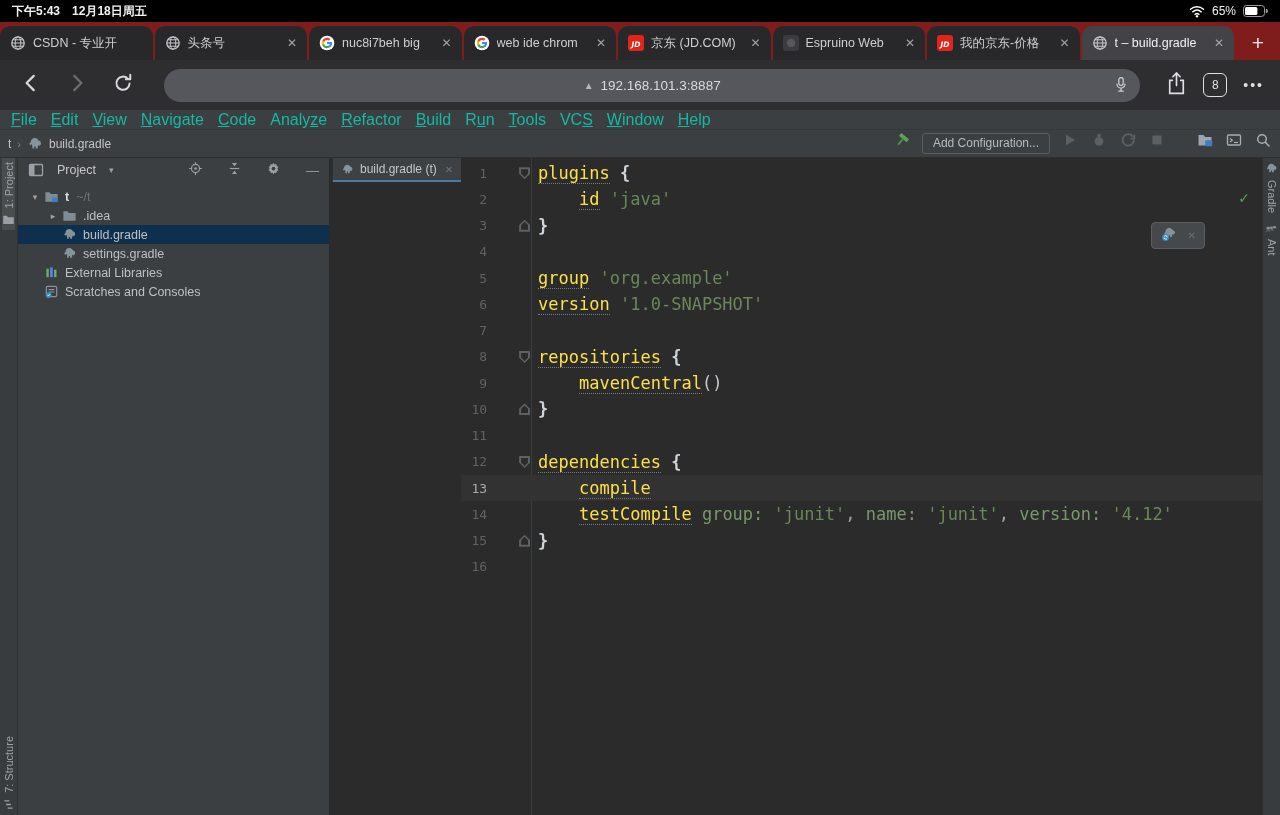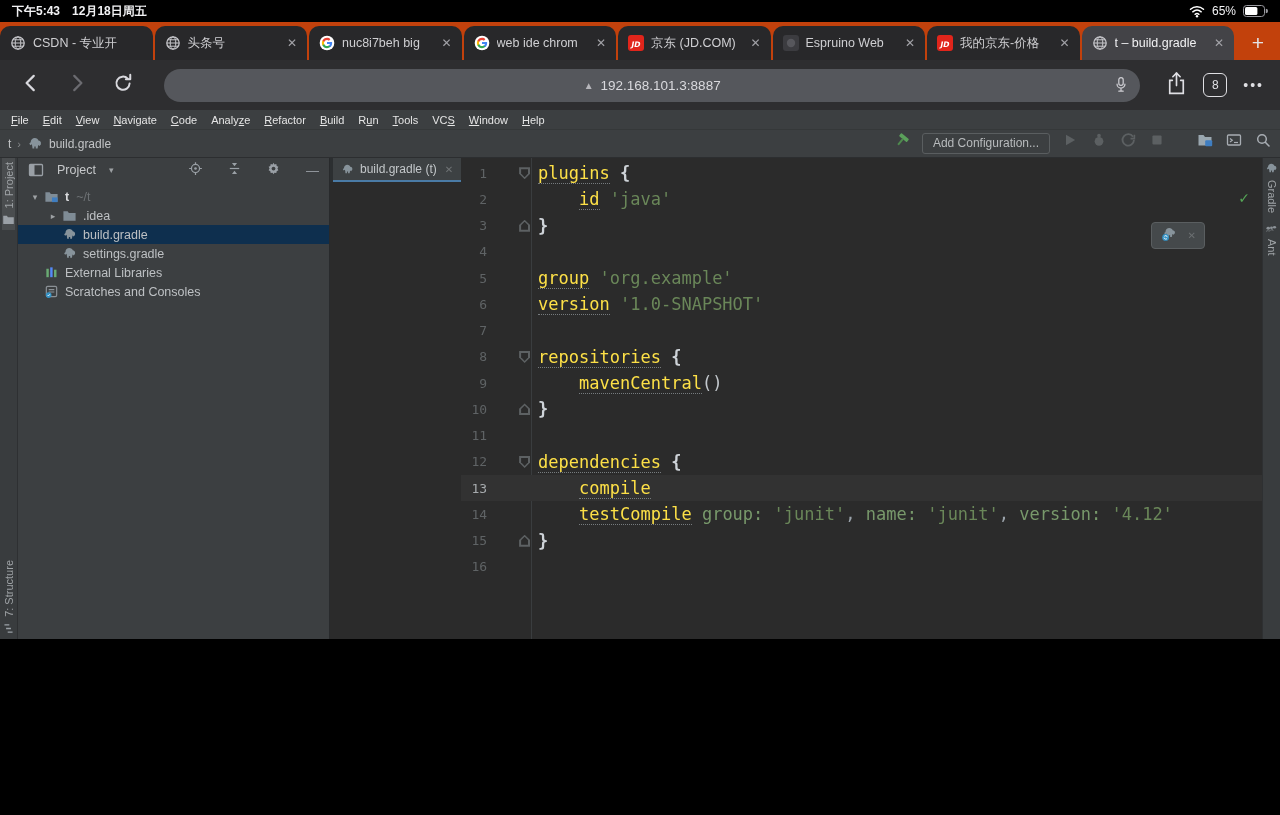--- a/index.html
+++ b/index.html
@@ -1,28 +1,28 @@
 <!DOCTYPE html>
 <html style="--accent: #4a7ba6; --string-green: #6a8759; --selection-blue: #0e2f4e; --check-green: #55a557; --current-line: #323232;"><head>
 <meta charset="utf-8">
 <style>
   * { margin:0; padding:0; box-sizing:border-box; }
   html,body { width:1280px; height:815px; overflow:hidden; background:#000;
     font-family:"Liberation Sans","DejaVu Sans",sans-serif; }
-  .screen { width:1280px; height:639px; display:flex; flex-direction:column; position:relative; }
+  .screen { width:1280px; height:815px; display:flex; flex-direction:column; position:relative; }
 
   
   .statusbar { height:22px; background:#000; color:#f2f2f4; display:flex; align-items:center;
     justify-content:space-between; padding:0 12px; font-size:12px; font-weight:bold; flex:none; }
   .statusbar .left { display:flex; gap:12px; }
   .statusbar .right { display:flex; align-items:center; gap:7px; font-weight:normal; }
   .statusbar svg { display:block; }
 
   
-  .tabstrip { height:38px; background:#c2410c; display:flex; align-items:flex-end; flex:none; }
+  .tabstrip { height:38px; background:#7f1d1d; display:flex; align-items:flex-end; flex:none; }
   .tabsrow { display:flex; align-items:flex-end; flex:1; min-width:0; height:100%; }
   .btab { height:34px; flex:1 1 0; min-width:0; background:#28282a; border-radius:10px 10px 0 0;
     margin-right:2px; display:flex; align-items:center; padding:0 10px; gap:7px; color:#cfcfd2;
     font-size:12.5px; cursor:default; }
   .btab.active { background:#434347; color:#f1f1f3; }
   .btab .fav { width:16px; height:16px; flex:none; }
   .btab .fav svg { width:16px; height:16px; display:block; }
   .btab-title { overflow:hidden; white-space:nowrap; flex:1; min-width:0; }
   .btab-close { color:#a3a3a8; font-size:12px; flex:none; }
   .newtab { width:44px; height:34px; display:flex; align-items:center; justify-content:center;
@@ -40,21 +40,21 @@
   .urlpill .mic { position:absolute; right:12px; top:6px; }
   .urlpill .mic svg { width:14px; height:20px; }
   .share svg { width:21px; height:25px; }
   .tabcount { width:24px; height:24px; border:1.6px solid #e0e0e4; border-radius:6px; color:#e0e0e4;
     font-size:12px; display:flex; align-items:center; justify-content:center; }
   .dots { color:#e0e0e4; font-size:14px; letter-spacing:2px; }
 
   
   .menubar { height:20px; background:#3c3f41; display:flex; align-items:center; padding-left:4px;
     flex:none; border-bottom:1px solid #353839; }
-  .menu-item { color:#e5e5e5; font-size:11px; padding:0 7px; white-space:nowrap; }
+  .menu-item { color:#14b8a6; font-size:16px; padding:0 7px; white-space:nowrap; }
   .menu-item .mn { text-decoration:underline; }
 
   .navbar { height:28px; background:#3c3f41; display:flex; align-items:center; padding:0 8px;
     flex:none; border-bottom:1px solid #2c2e30; }
   .crumbs { display:flex; align-items:center; gap:6px; color:#c2c4c6; font-size:12px; }
   .crumb-sep { color:#85888a; font-size:11px; }
   .icon16 { width:16px; height:16px; display:inline-flex; }
   .icon16 svg { width:16px; height:16px; display:block; }
   .runbar { margin-left:auto; display:flex; align-items:flex-start; gap:11px; }
   .addcfg { border:1px solid #5a5e60; border-radius:3px; color:#b8bbbd; font-size:12px;

